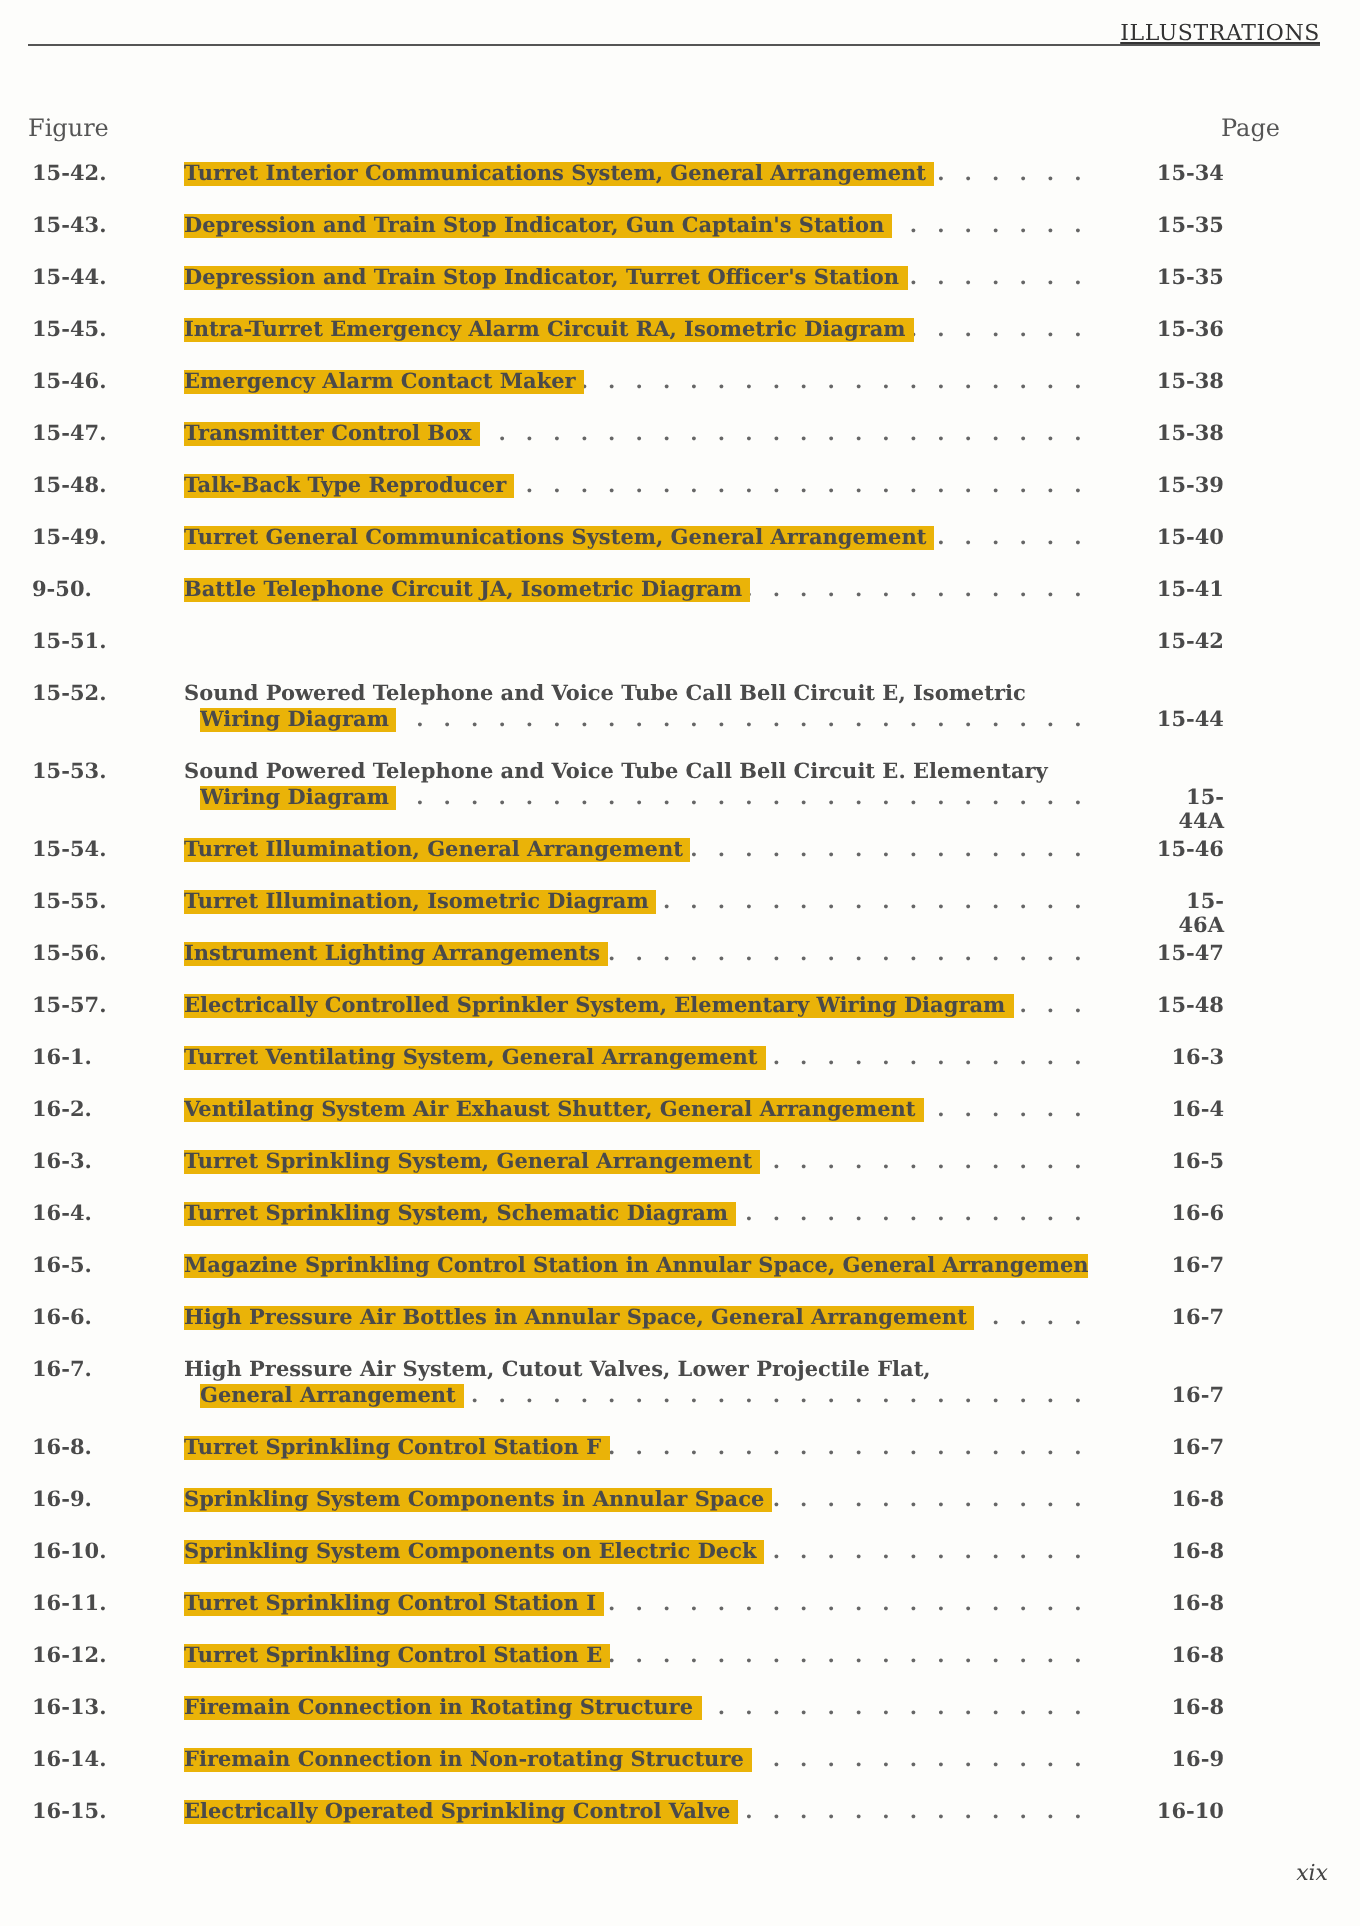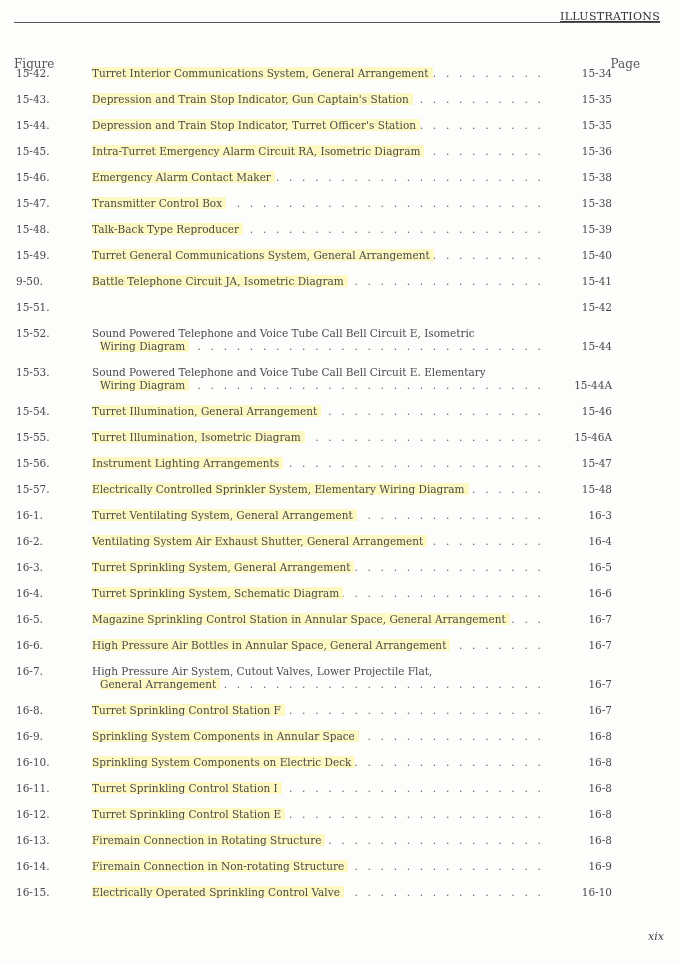--- a/index.html
+++ b/index.html
@@ -9,28 +9,28 @@
   }
   .header-title {
     position: absolute; right: 20px; top: 10px; font-size: 11px; letter-spacing: 0.3px; color: #333; text-decoration: underline;
   }
   .header-rule {
     position: absolute; left: 14px; right: 20px; top: 22px; height: 0; border-top: 1.5px solid #555;
   }
   .col-head { position: absolute; top: 57px; font-size: 12px; color: #555; }
   .col-fig { left: 14px; }
   .col-page { right: 40px; text-align: right; }
-  .list { position: absolute; left: 0; top: 67px; width: 652px; }
+  .list { position: absolute; left: 0; top: 81px; width: 652px; font-weight: bold; }
   .row { position: relative; height: 26px; font-size: 10.5px; }
   .row.two { height: 39px; }
   .fig { position: absolute; left: 16px; top: 0; }
   .title { position: absolute; left: 92px; right: 108px; top: 0; white-space: nowrap; }
   .line2 { position: absolute; left: 100px; right: 108px; top: 13px; white-space: nowrap; overflow: hidden; }
   .dots { position: absolute; left: 92px; right: 108px; top: 0; overflow: hidden; white-space: nowrap; }
-  .title-text, .line2-text { background: #fef9c3; padding-right: 4px; position: relative; z-index: 2; }
+  .title-text, .line2-text { background: #eab308; padding-right: 4px; position: relative; z-index: 2; }
   .leader { position: absolute; right: 0; top: 0; letter-spacing: 3.2px; color: #666; z-index: 1; }
   .line2 .leader { top: 0; }
   .page { position: absolute; right: 40px; top: 0; width: 40px; text-align: right; }
   .row.two .page { top: 13px; }
   .folio { position: absolute; right: 16px; top: 930px; font-size: 11px; color: #444; font-style: italic; }
 </style>
 </head>
 <body>
 
 <div class="header-title">ILLUSTRATIONS</div>

